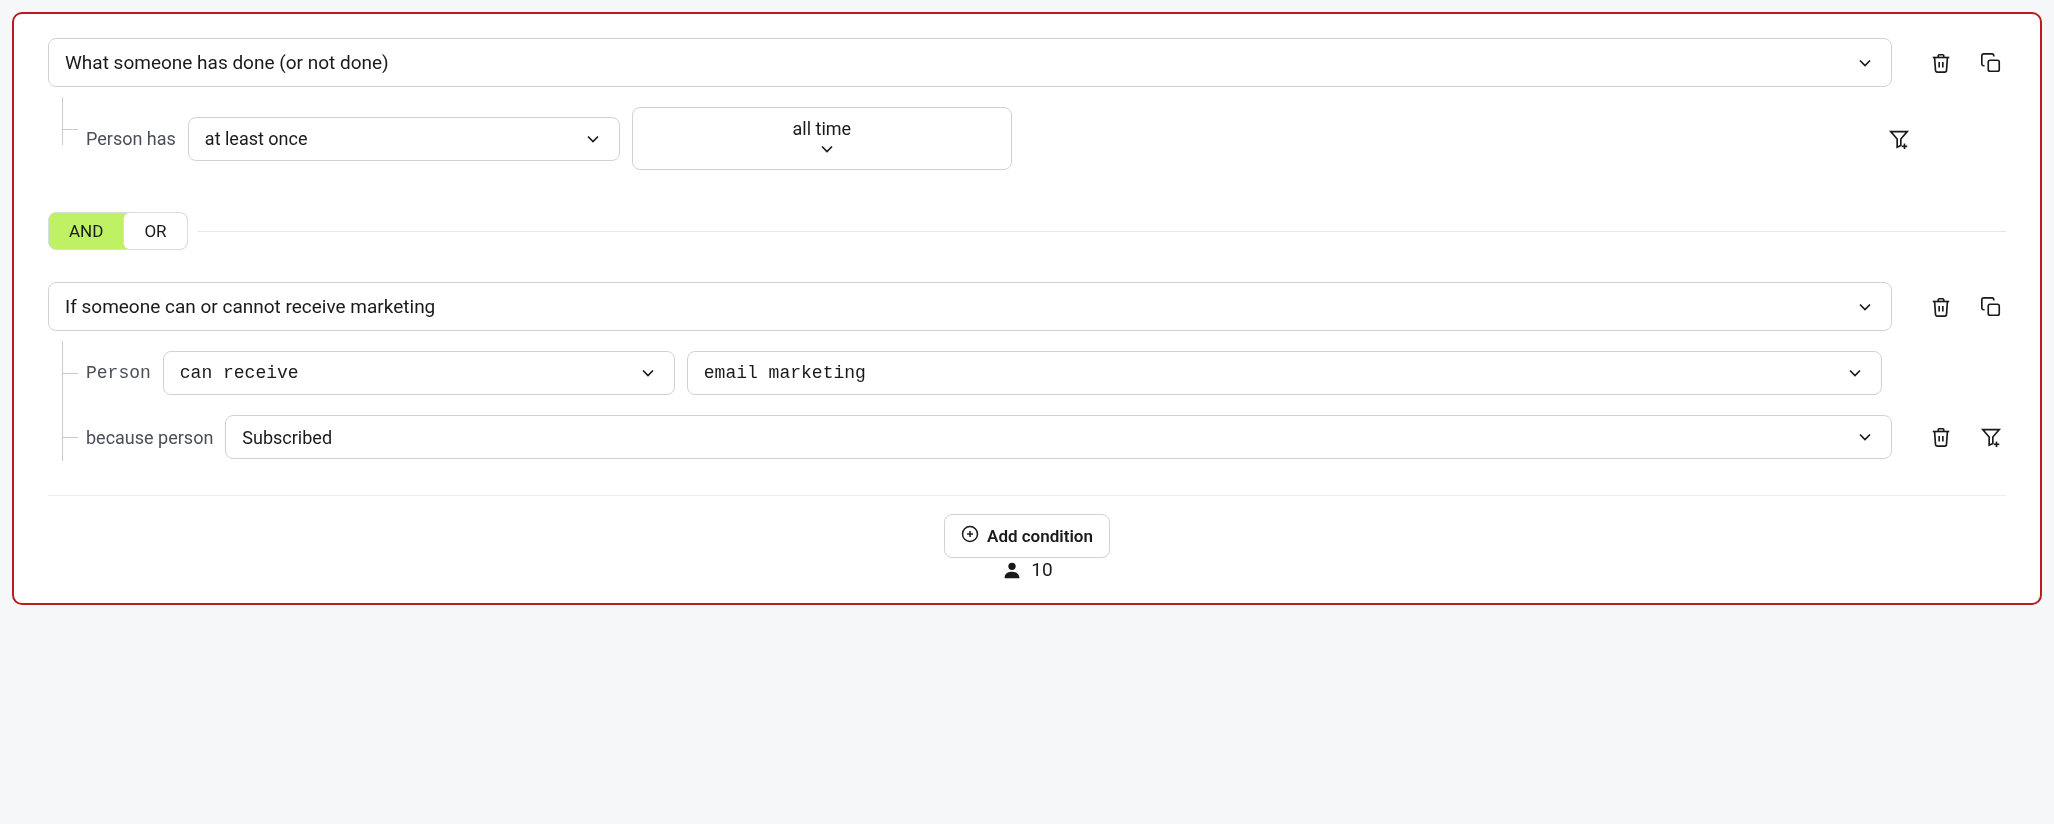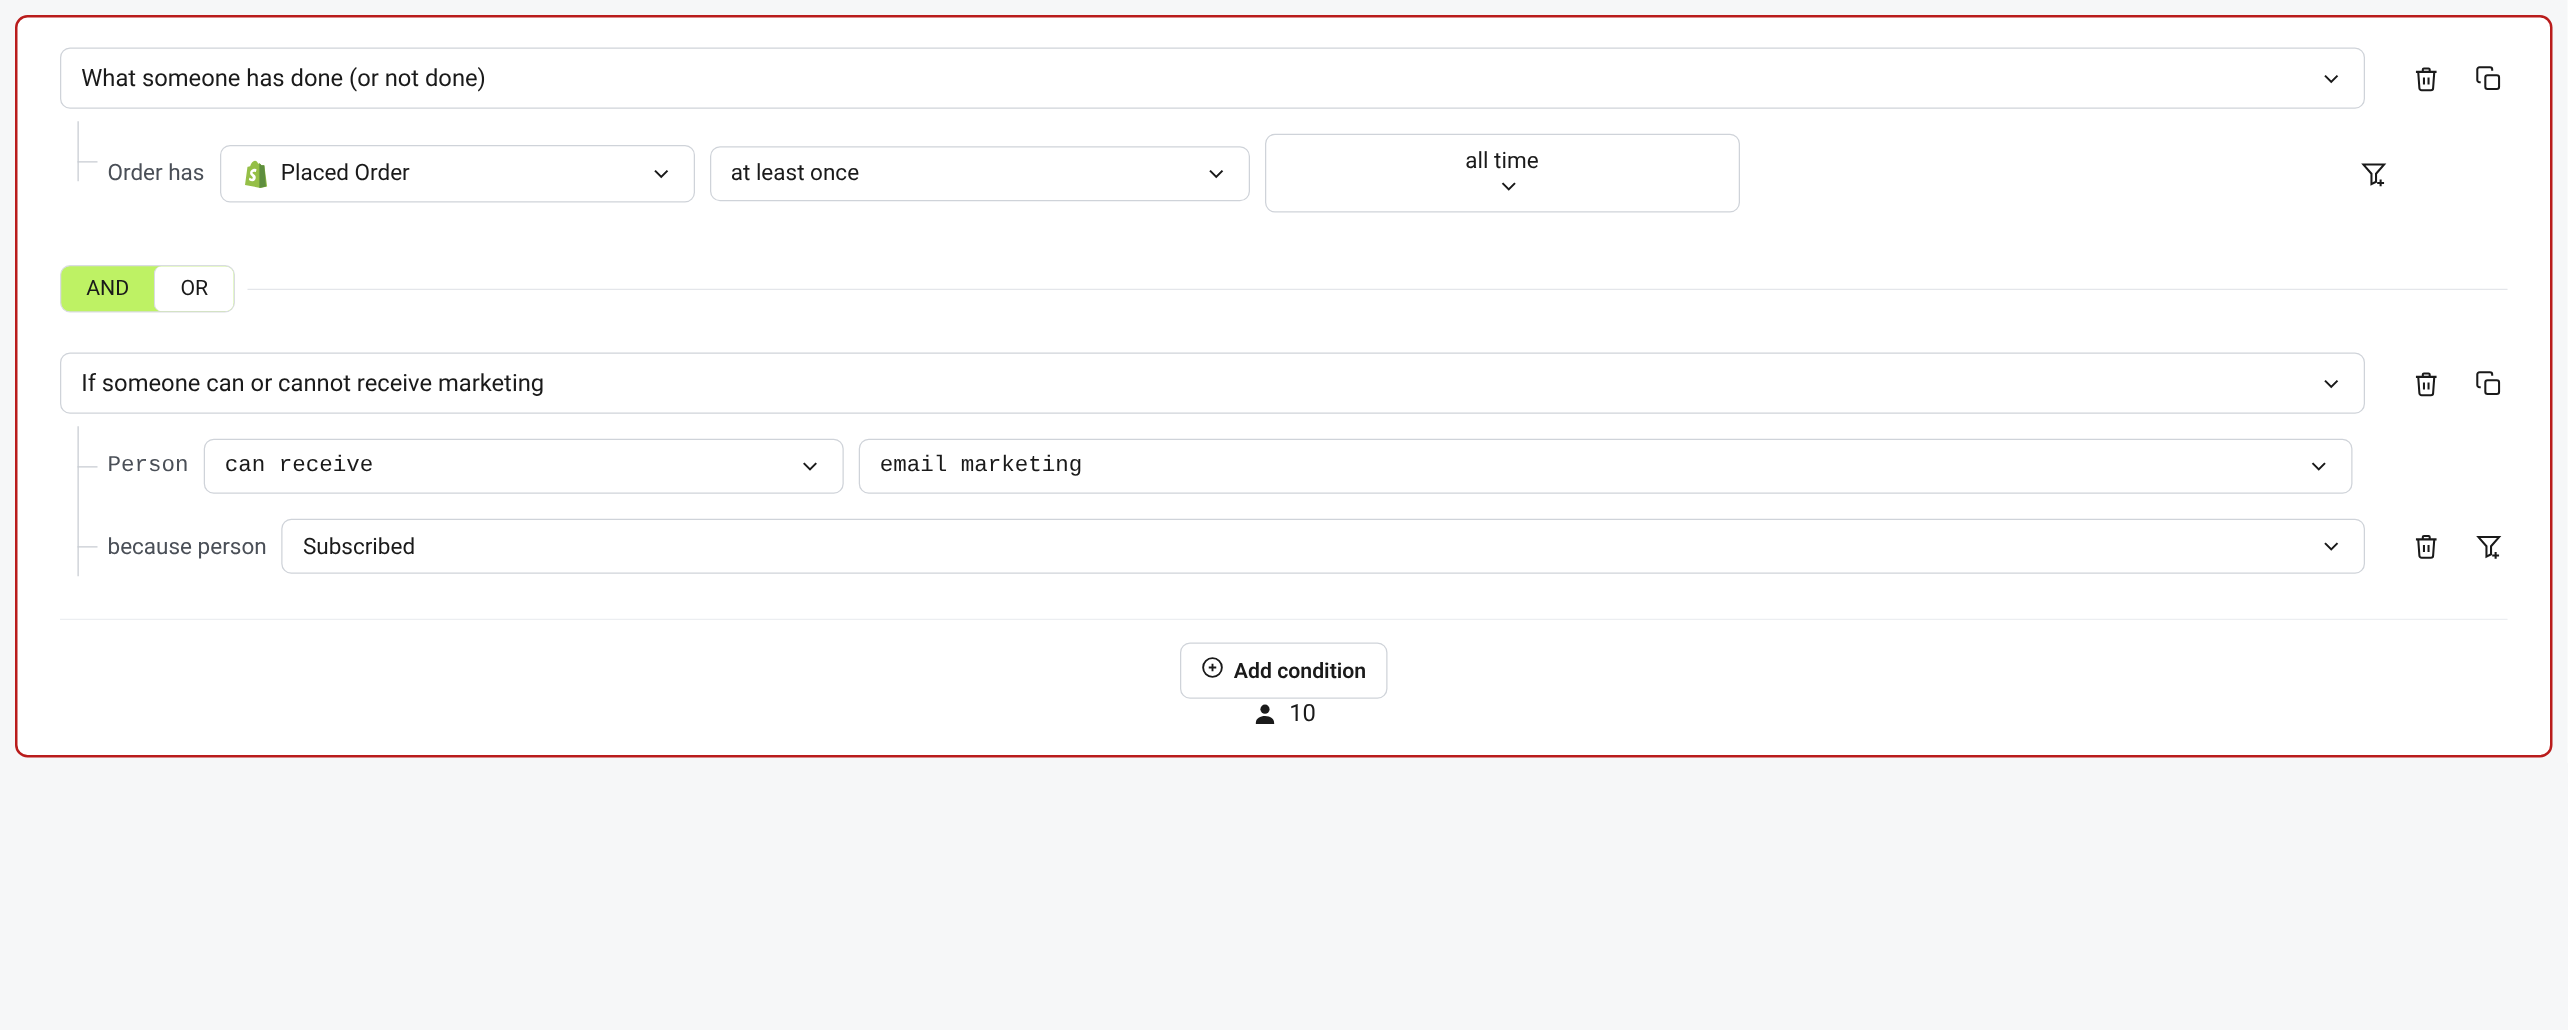--- a/index.html
+++ b/index.html
@@ -161,38 +161,21 @@
             <rect x="9" y="9" width="12" height="12" rx="2"></rect>
             <path d="M5 15H4a2 2 0 0 1-2-2V4a2 2 0 0 1 2-2h9a2 2 0 0 1 2 2v1"></path>
           </svg>
       </div>
     </div>
   </div>
 
   <div class="sub-row tree-pad-1" style="position:relative;">
     <div class="tree-elbow-v" style="height:48px;"></div>
     <div class="tree-elbow-h" style="left:14px; top:22px; width:16px;"></div>
-    <span class="label-text">Order has</span>
-    <div class="select w-event">
-      <span class="select-inner">
-        <span class="shopify-icon">
-          <svg viewBox="0 0 24 24">
-              <path fill="#95BF47" d="M18.5 5.6c-.1-.3-.3-.4-.5-.4l-1.8-.1-1.3-1.3c-.2-.2-.5-.2-.7-.1l-.7.2C13 2.5 12.1 1.6 11 1.6c-1.6 0-3.1 1.7-3.9 4.3l-1.7.5c-.4.1-.4.2-.5.6L3 21l12.4 2.3 5.3-1.1L18.5 5.6z"></path>
-              <path fill="#5E8E3E" d="M17.9 5.2l-1.8-.1-1.3-1.3c-.1-.1-.2-.1-.3-.1v19.6l5.3-1.1L18.5 5.6c-.1-.3-.3-.4-.6-.4z"></path>
-              <path fill="#fff" d="M12.3 8.6l-.7 2s-.6-.3-1.4-.3c-1.1 0-1.2.7-1.2.9 0 1 2.6 1.4 2.6 3.7 0 1.8-1.2 3-2.7 3-1.9 0-2.8-1.2-2.8-1.2l.5-1.7s1 .9 1.8.9c.5 0 .8-.4.8-.8 0-1.3-2.1-1.4-2.1-3.5 0-1.8 1.3-3.6 3.9-3.6 1 .1 1.3.6 1.3.6z"></path>
-            </svg>
-        </span>
-        <span>Placed Order</span>
-      </span>
-      <span class="chev">
-        <svg viewBox="0 0 24 24" fill="none" stroke="currentColor" stroke-width="2">
-            <polyline points="6 9 12 15 18 9"></polyline>
-          </svg>
-      </span>
-    </div>
+    <span class="label-text">Person has</span>
     <div class="select w-freq">
       <span>at least once</span>
       <span class="chev">
         <svg viewBox="0 0 24 24" fill="none" stroke="currentColor" stroke-width="2">
             <polyline points="6 9 12 15 18 9"></polyline>
           </svg>
       </span>
     </div>
     <div class="select w-time">
       <span>all time</span>

